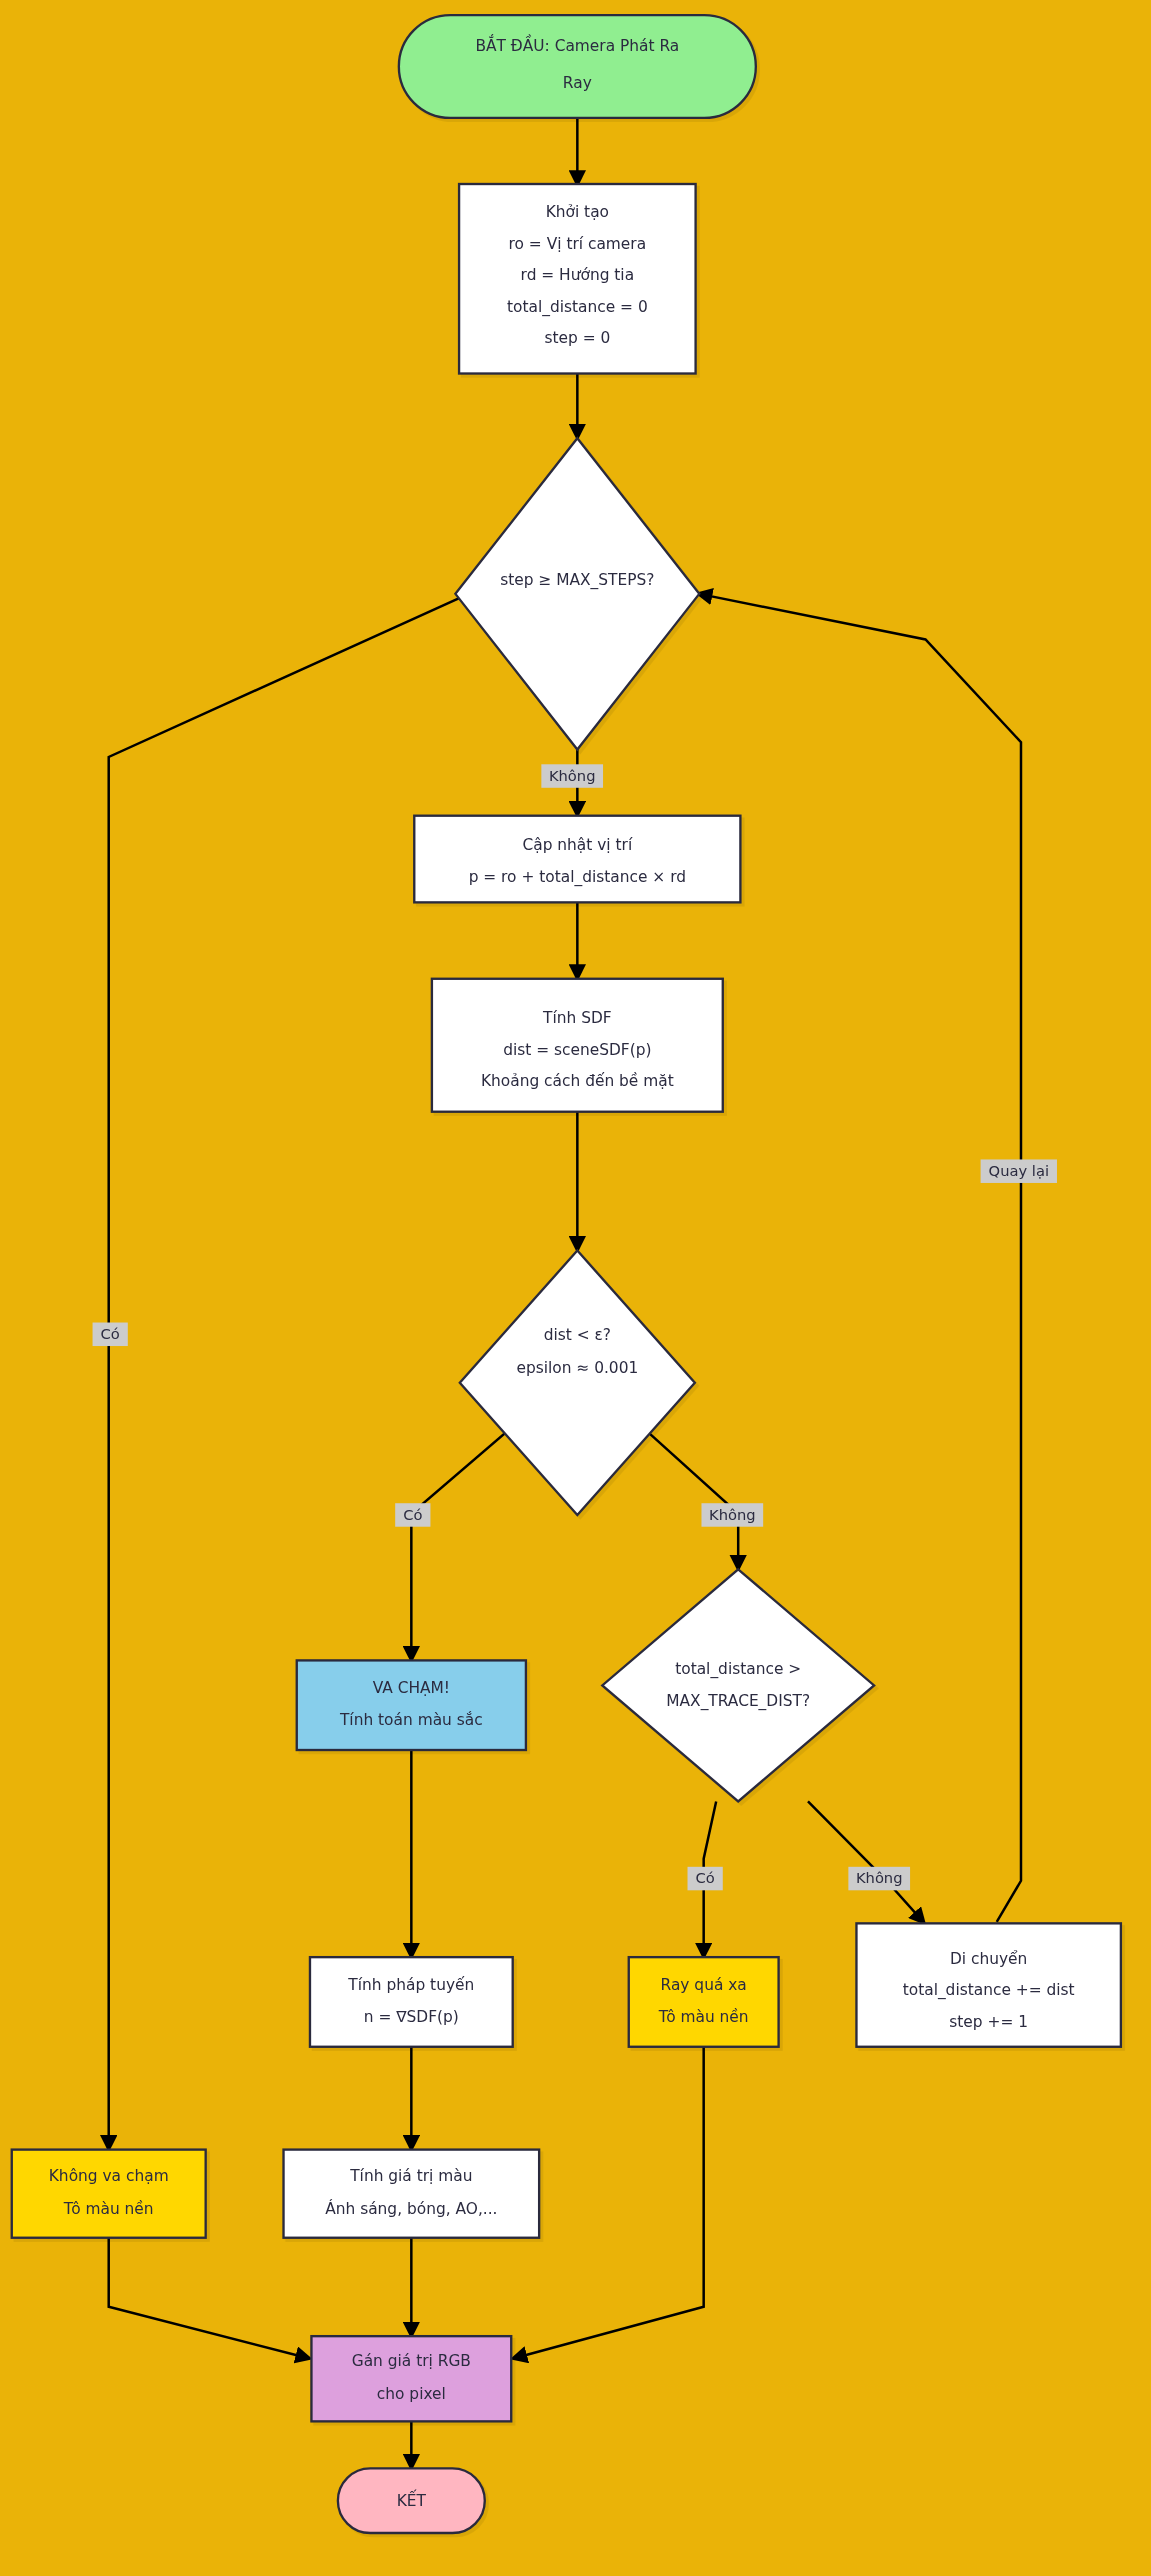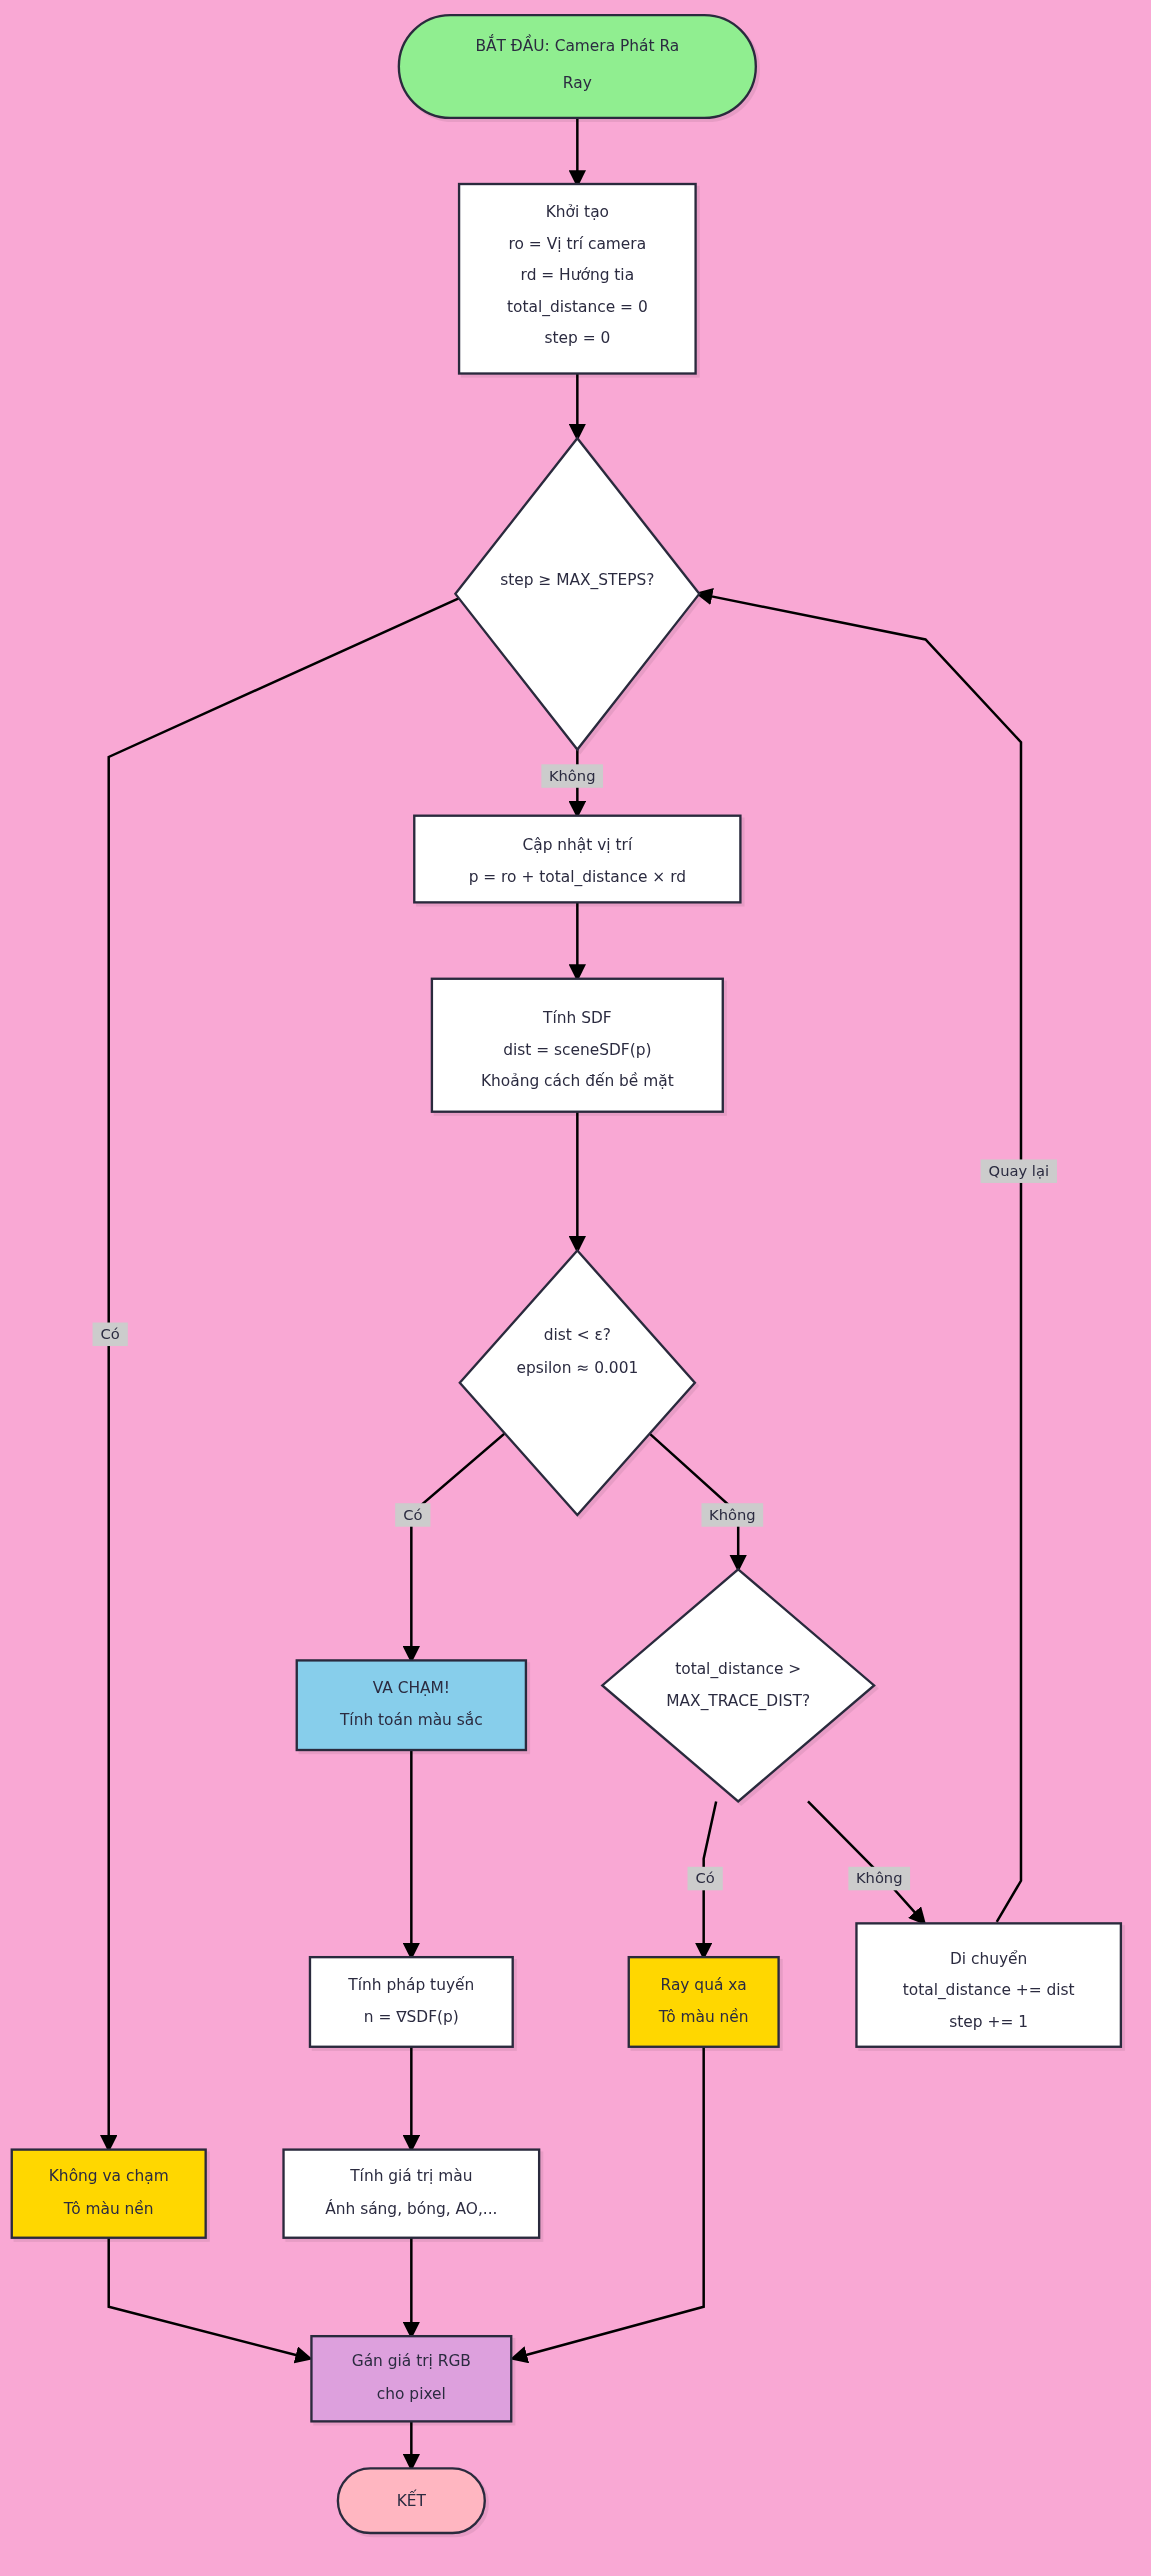--- a/index.html
+++ b/index.html
@@ -10,21 +10,21 @@
   body {
     font-family: "DejaVu Sans", sans-serif;
     width: 1151px;
     height: 2576px;
     overflow: hidden;
   }
   #flowchart-root {
     position: relative;
     width: 1151px;
     height: 2576px;
-    background: #f9a8d4;
+    background: #eab308;
   }
   svg#flow-svg {
     display: block;
     width: 1151px;
     height: 2576px;
   }
   .node-shape {
     stroke: #2a2a3d;
     stroke-width: 3.2;
   }

